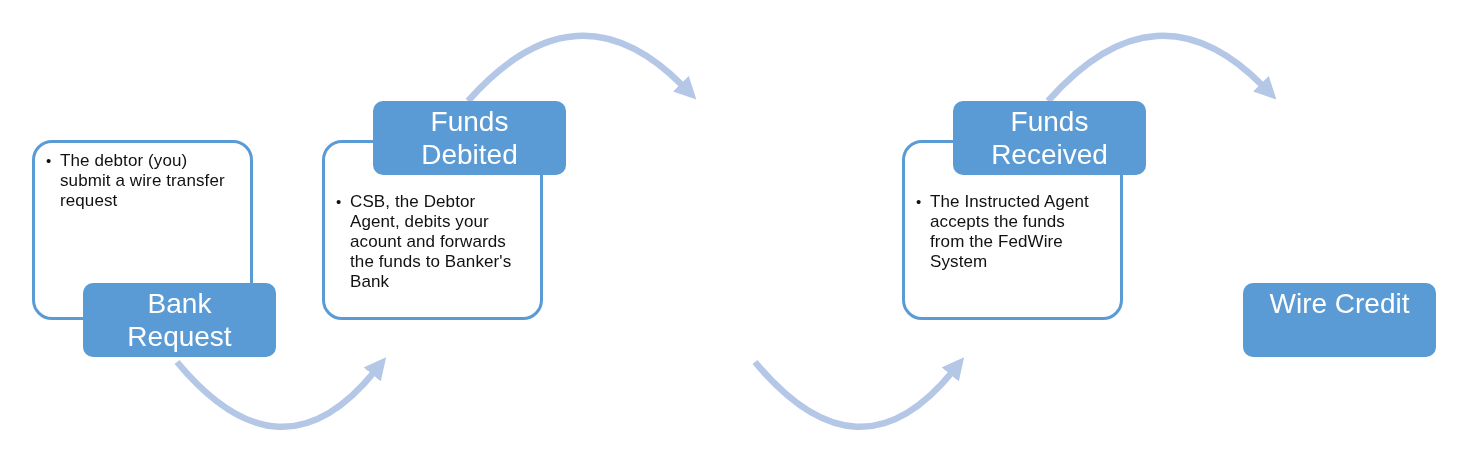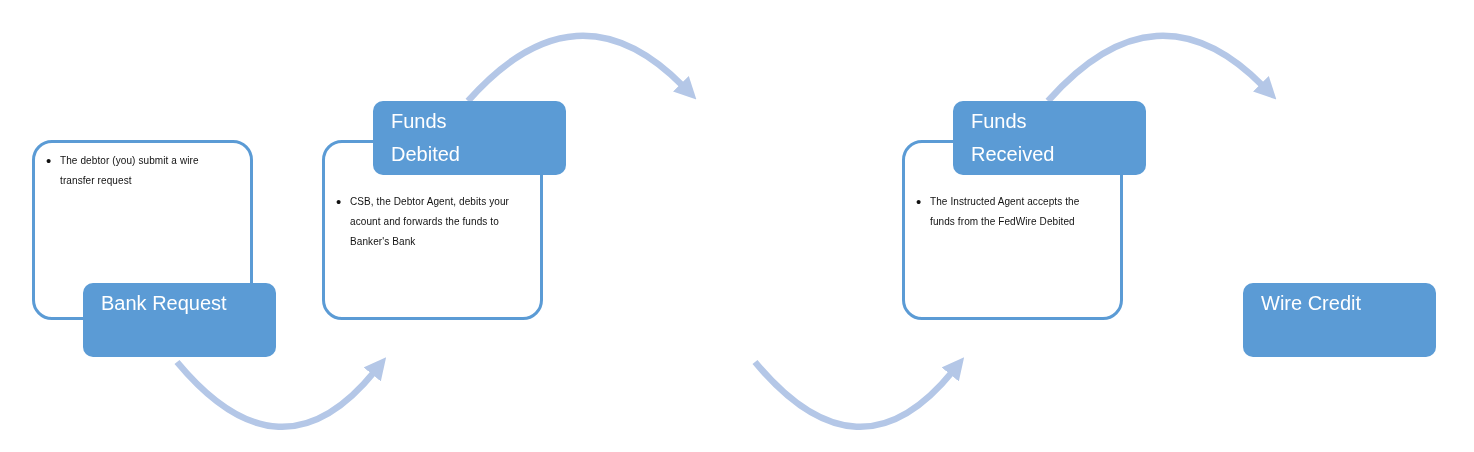--- a/index.html
+++ b/index.html
@@ -33,39 +33,40 @@
     background:#ffffff;
     border:3px solid var(--accent);
     border-radius:20px;
     padding:8px 16px 0 11px;
     z-index:2;
   }
   .label-top-stage .content-box { padding-top:49px; }
   .bullet-item {
     position:relative;
     padding-left:14px;
-    font-size:10px;
+    font-size:17px;
     line-height:20px;
     color:var(--text);
     letter-spacing:0.1px;
   }
   .bullet-item::before {
     content:"\2022";
     position:absolute; left:0; top:0;
     font-size:15px; line-height:20px;
     color:var(--text);
   }
   .label-box {
     position:absolute; left:51px;
     width:193px; height:74px;
     background:var(--accent);
     border-radius:10px;
     color:#ffffff;
-    font-size:20px;
+    font-size:28px;
     line-height:33px;
+    text-align:center;
     padding:4px 18px 0;
     white-space:pre-line;
     z-index:3;
   }
   .label-box.pos-bottom { top:283px; }
   .label-box.pos-top { top:101px; }
 </style>
 </head>
 <body>
 
@@ -96,21 +97,21 @@
     </div>
     <div class="label-box pos-top">Funds
 Debited</div>
   </div>
 
   <div class="stage s3">
   </div>
 
   <div class="stage s4 label-top-stage">
     <div class="content-box">
-      <div class="bullet-item">The Instructed Agent accepts the funds from the FedWire Debited</div>
+      <div class="bullet-item">The Instructed Agent accepts the funds from the FedWire System</div>
     </div>
     <div class="label-box pos-top">Funds
 Received</div>
   </div>
 
   <div class="stage s5">
     <div class="label-box pos-bottom">Wire Credit</div>
   </div>
 
 </div>

